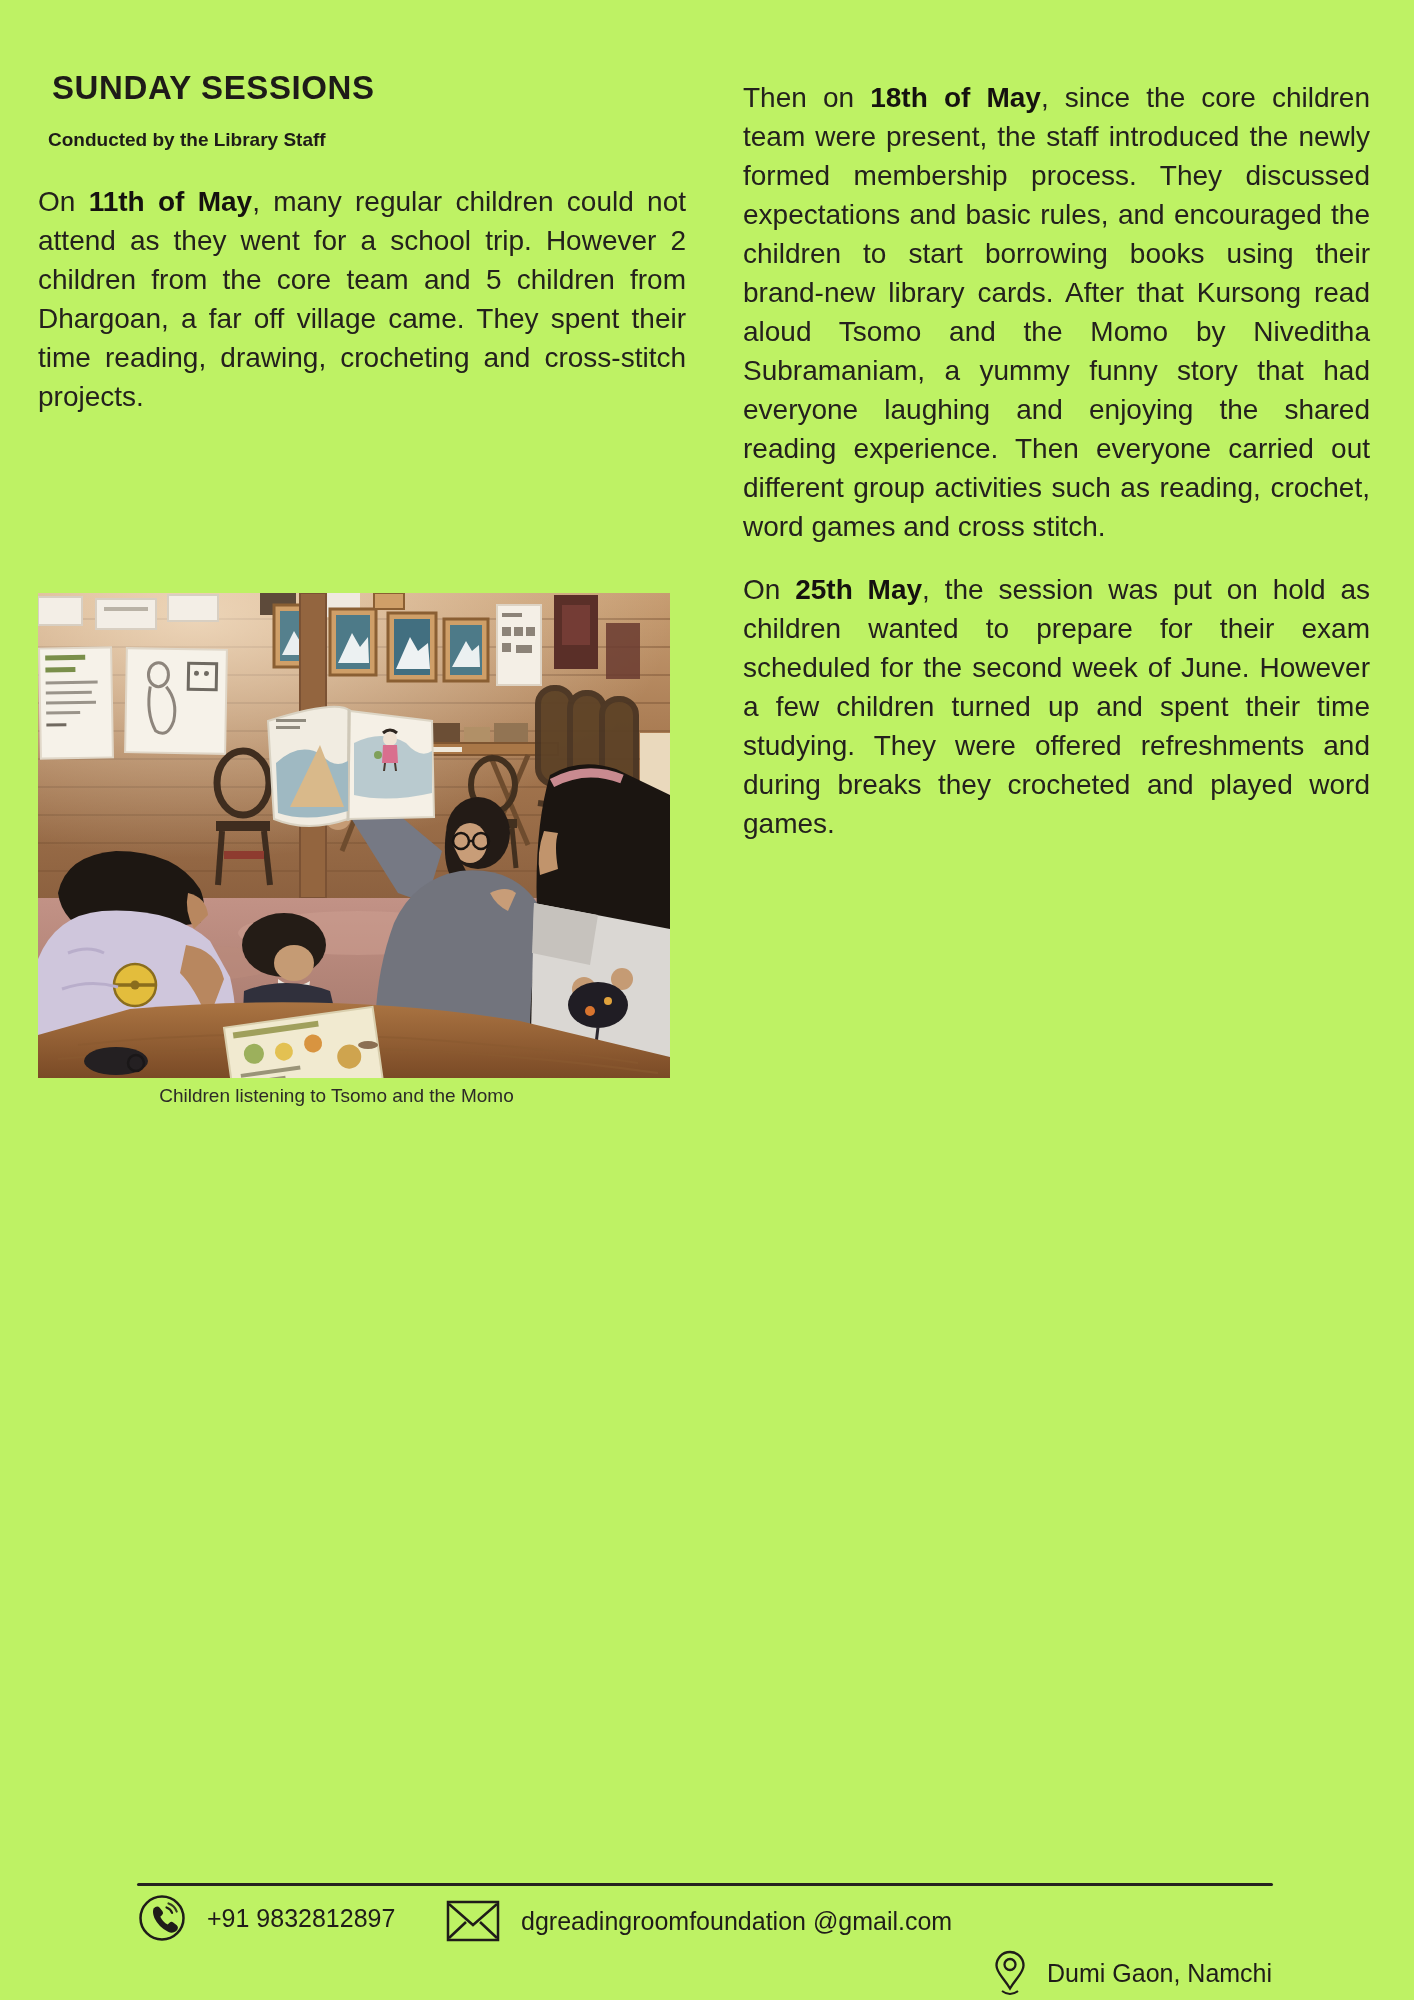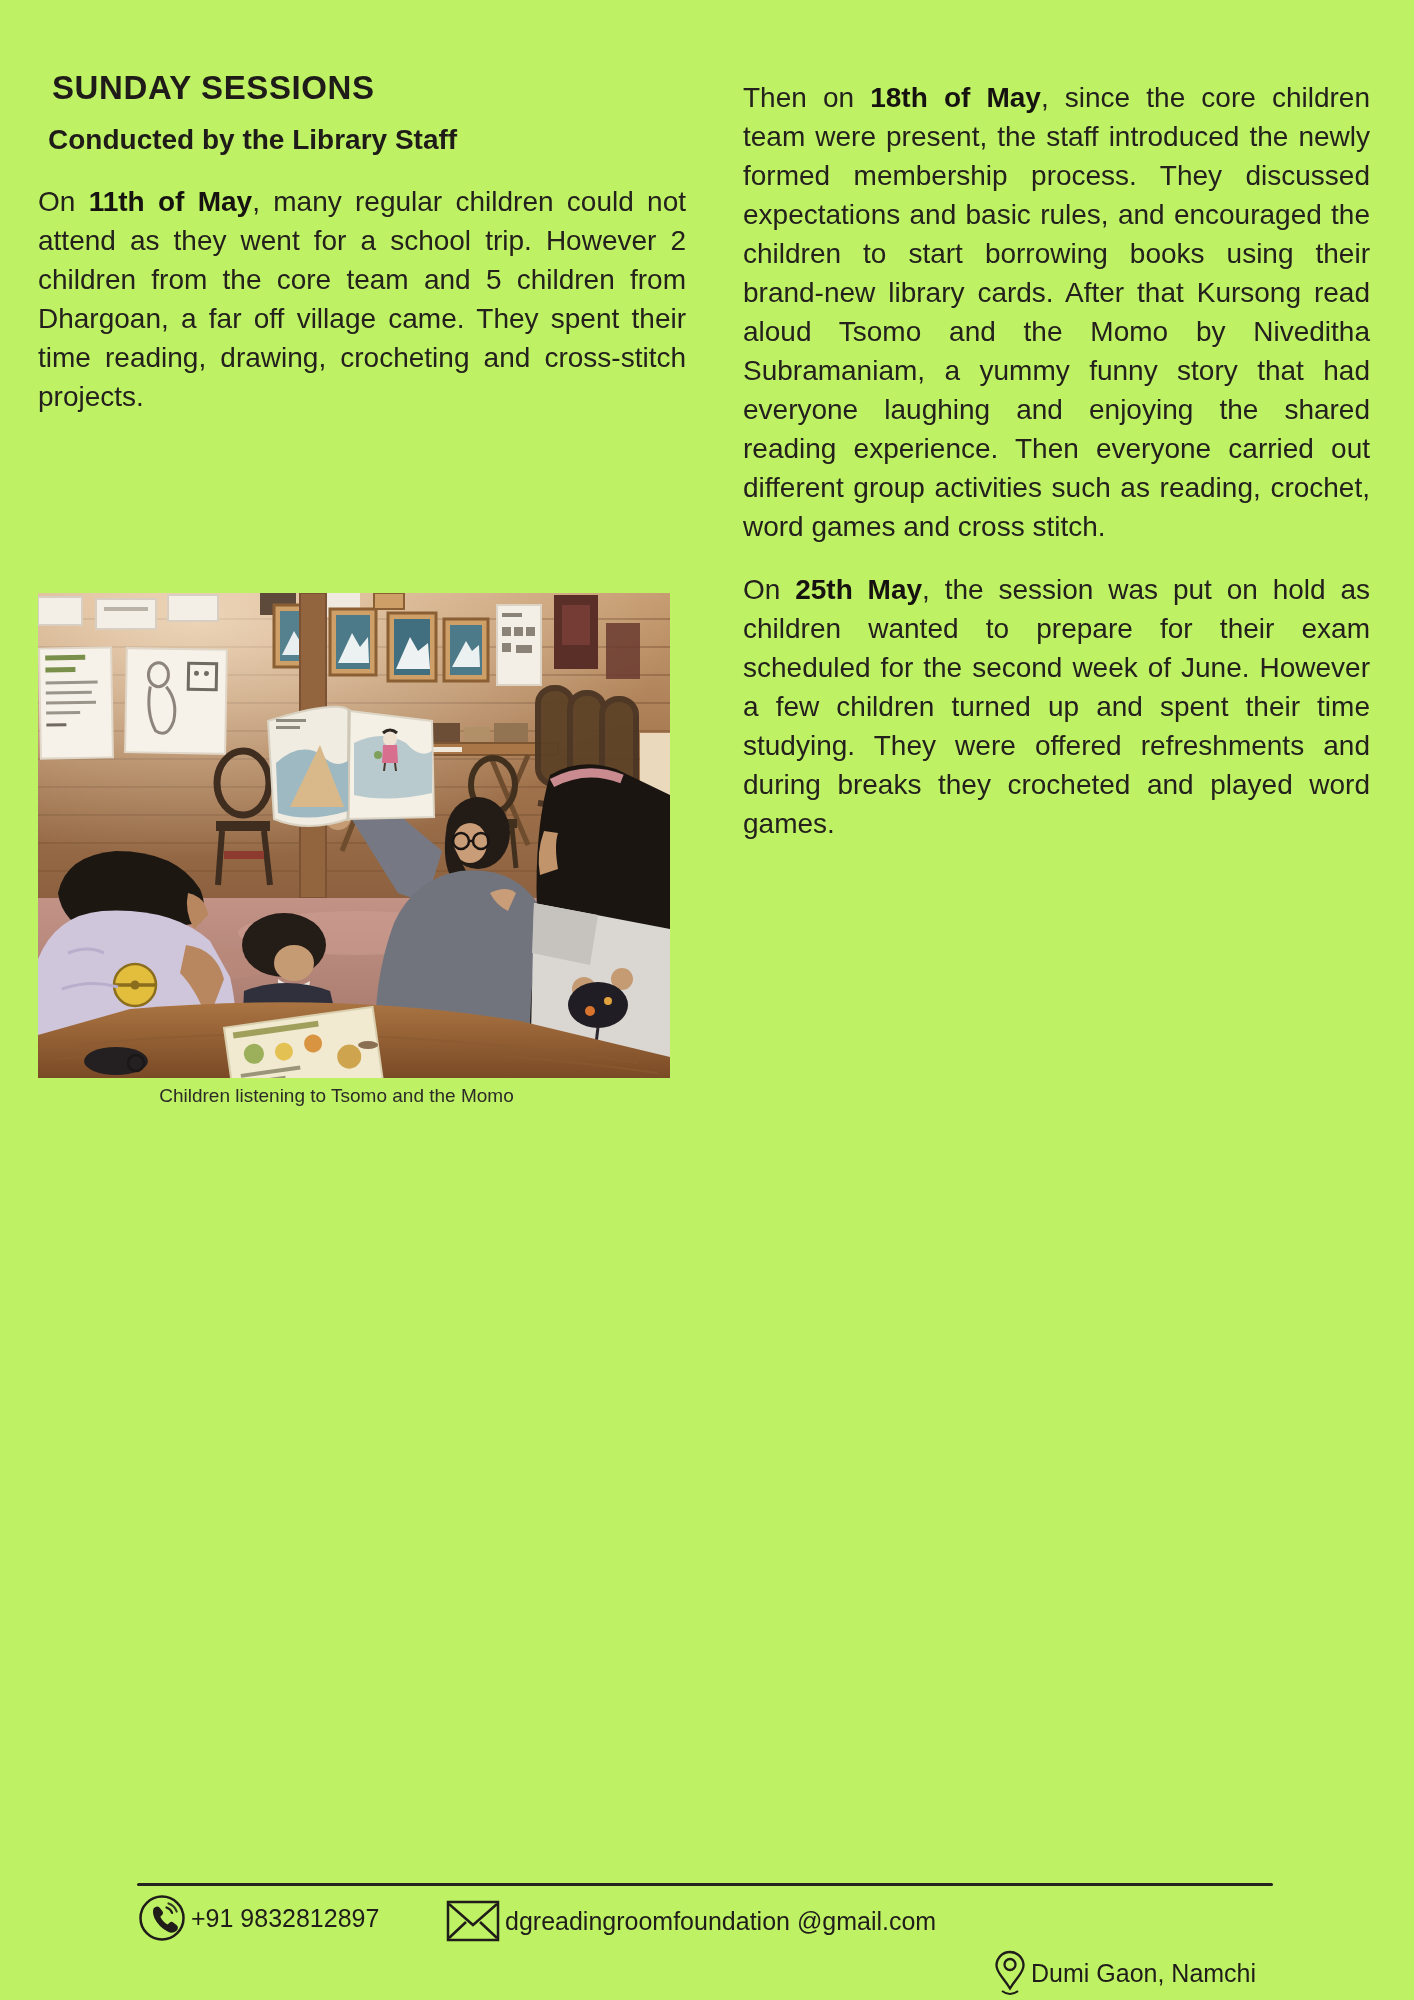--- a/index.html
+++ b/index.html
@@ -18,21 +18,21 @@
 
   h1.title {
     margin: 8px 0 0 14px;
     font-size: 33px;
     line-height: 40px;
     font-weight: bold;
     letter-spacing: 0.6px;
   }
   h2.subtitle {
     margin: 14px 0 0 10px;
-    font-size: 28px;
+    font-size: 19px;
     line-height: 36px;
     font-weight: bold;
   }
   p.body-para {
     margin: 24px 0 0 0;
     font-size: 28px;
     line-height: 39px;
     text-align: justify;
     color: #24211d;
   }
@@ -61,21 +61,21 @@
     top: 1883px;
     width: 1136px;
     height: 3px;
     background: #262220;
     border-radius: 2px;
   }
   .contact {
     position: absolute;
     display: flex;
     align-items: center;
-    gap: 4px;
+    gap: 20px;
     font-size: 25px;
     color: #1f1c19;
     white-space: nowrap;
   }
   .contact-phone    { left: 137px; top: 1893px; }
   .contact-email    { left: 445px; top: 1897px; }
   .contact-location { left: 993px; top: 1949px; }
   .contact svg { display: block; }
 </style>
 </head>

